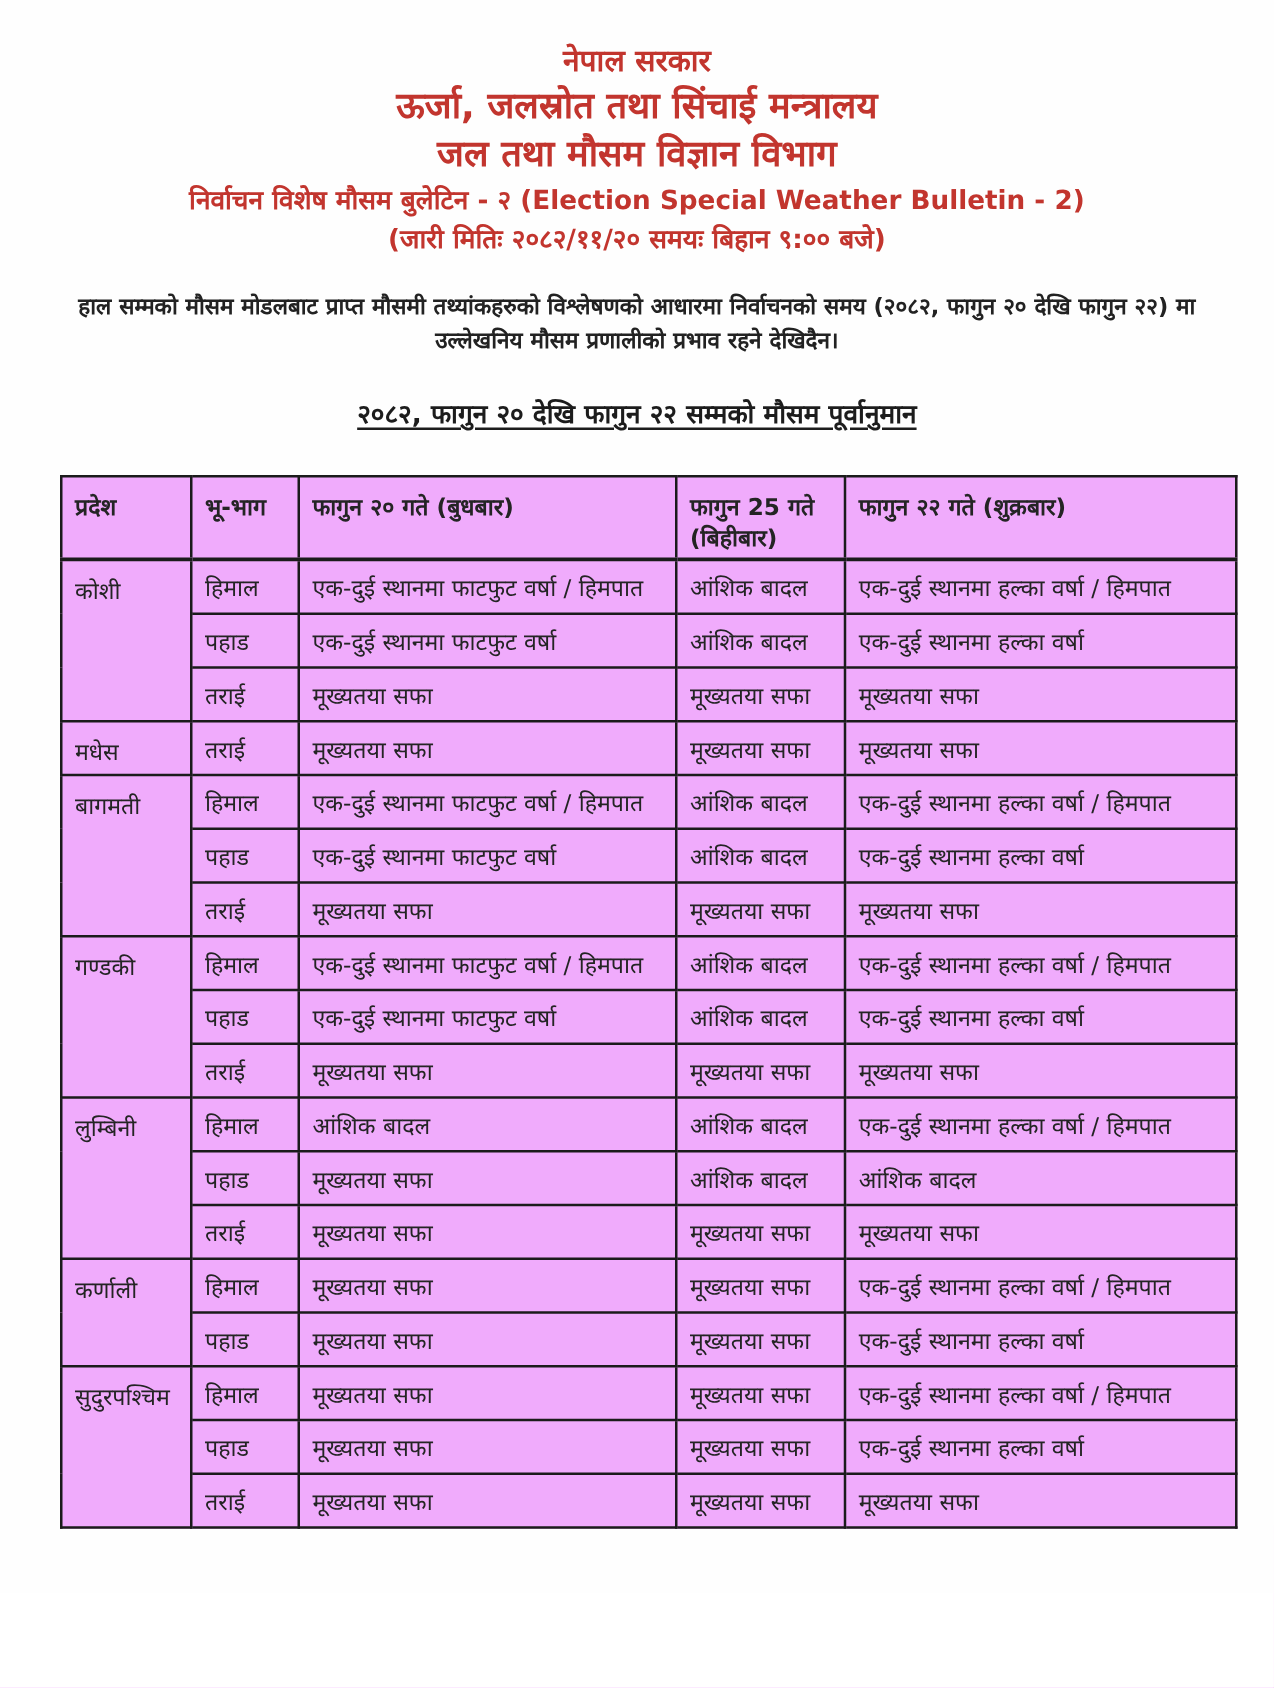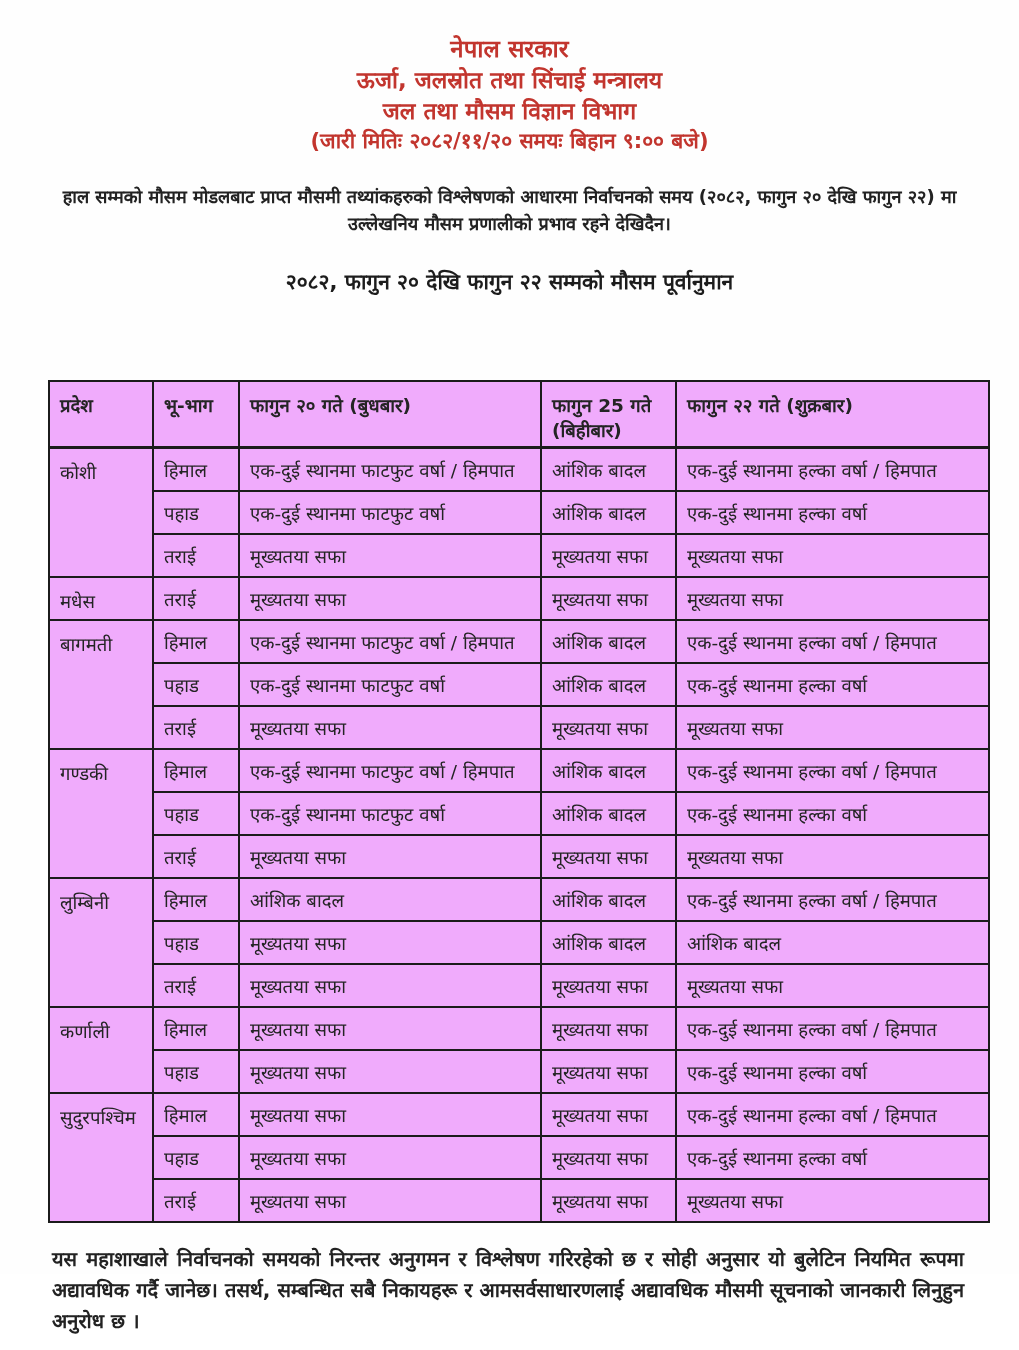--- a/index.html
+++ b/index.html
@@ -8,33 +8,34 @@
     width: 1019px; height: 1350px;
     font-family: "DejaVu Sans", "Liberation Sans", sans-serif;
     color: #1f1f1f;
     position: relative;
     overflow: hidden;
   }
   .page { width: 1019px; height: 1274px; background: #fefefe; }
 
   .letterhead { text-align: center; padding-top: 34px; color: #c2352e; }
   .letterhead .l1 { font-size: 24px; font-weight: bold; line-height: 1.3; }
-  .letterhead .l2, .letterhead .l3, .letterhead .l4 { font-size: 23px; font-weight: bold; line-height: 1.35; }
+  .letterhead .l2, .letterhead .l3, .letterhead .l4 { font-size: 29px; font-weight: bold; line-height: 1.35; }
   .letterhead .l5 { font-size: 21px; font-weight: bold; line-height: 1.5; margin-top: 2px; }
   .letterhead .l6 { font-size: 21px; font-weight: bold; line-height: 1.4; }
 
   .intro {
     width: 910px; margin: 26px auto 0 auto;
     font-size: 18px; font-weight: 600; line-height: 1.5;
     text-align: center; color: #222;
   }
 
   .table-title {
     text-align: center; margin-top: 30px;
     font-size: 21px; font-weight: bold;
+    text-decoration: underline;
     text-underline-offset: 4px;
     color: #1c1c1c;
   }
 
   table.forecast {
     border-collapse: collapse;
     position: absolute; left: 48px; top: 380px;
     width: 940px;
     table-layout: fixed;
     background: #f0abfc;
@@ -71,20 +72,21 @@
 </style>
 </head>
 <body>
 
 <div class="page">
 
   <div class="letterhead">
     <div class="l1">नेपाल सरकार</div>
     <div class="l2">ऊर्जा, जलस्रोत तथा सिंचाई मन्त्रालय</div>
     <div class="l3">जल तथा मौसम विज्ञान विभाग</div>
+    <div class="l5">निर्वाचन विशेष मौसम बुलेटिन - २ (Election Special Weather Bulletin - 2)</div>
     <div class="l6">(जारी मितिः २०८२/११/२० समयः बिहान ९:०० बजे)</div>
   </div>
 
   <p class="intro">हाल सम्मको मौसम मोडलबाट प्राप्त मौसमी तथ्यांकहरुको विश्लेषणको आधारमा निर्वाचनको समय (२०८२, फागुन २० देखि फागुन २२) मा उल्लेखनिय मौसम प्रणालीको प्रभाव रहने देखिदैन।</p>
 
   <div class="table-title">२०८२, फागुन २० देखि फागुन २२ सम्मको मौसम पूर्वानुमान</div>
 
   <table class="forecast">
     <colgroup>
       <col class="c1">
@@ -214,15 +216,14 @@
         </tr>
         <tr>
           <td>तराई</td>
           <td>मूख्यतया सफा</td>
           <td>मूख्यतया सफा</td>
           <td>मूख्यतया सफा</td>
         </tr>
       </tbody>
   </table>
 
-  <p class="footer-note">यस महाशाखाले निर्वाचनको समयको निरन्तर अनुगमन र विश्लेषण गरिरहेको छ र सोही अनुसार यो बुलेटिन नियमित रूपमा अद्यावधिक गर्दै जानेछ। तसर्थ, सम्बन्धित सबै निकायहरू र आमसर्वसाधारणलाई अद्यावधिक मौसमी सूचनाको जानकारी लिनुहुन अनुरोध छ ।</p>
 
 </div>
 
 </body></html>

